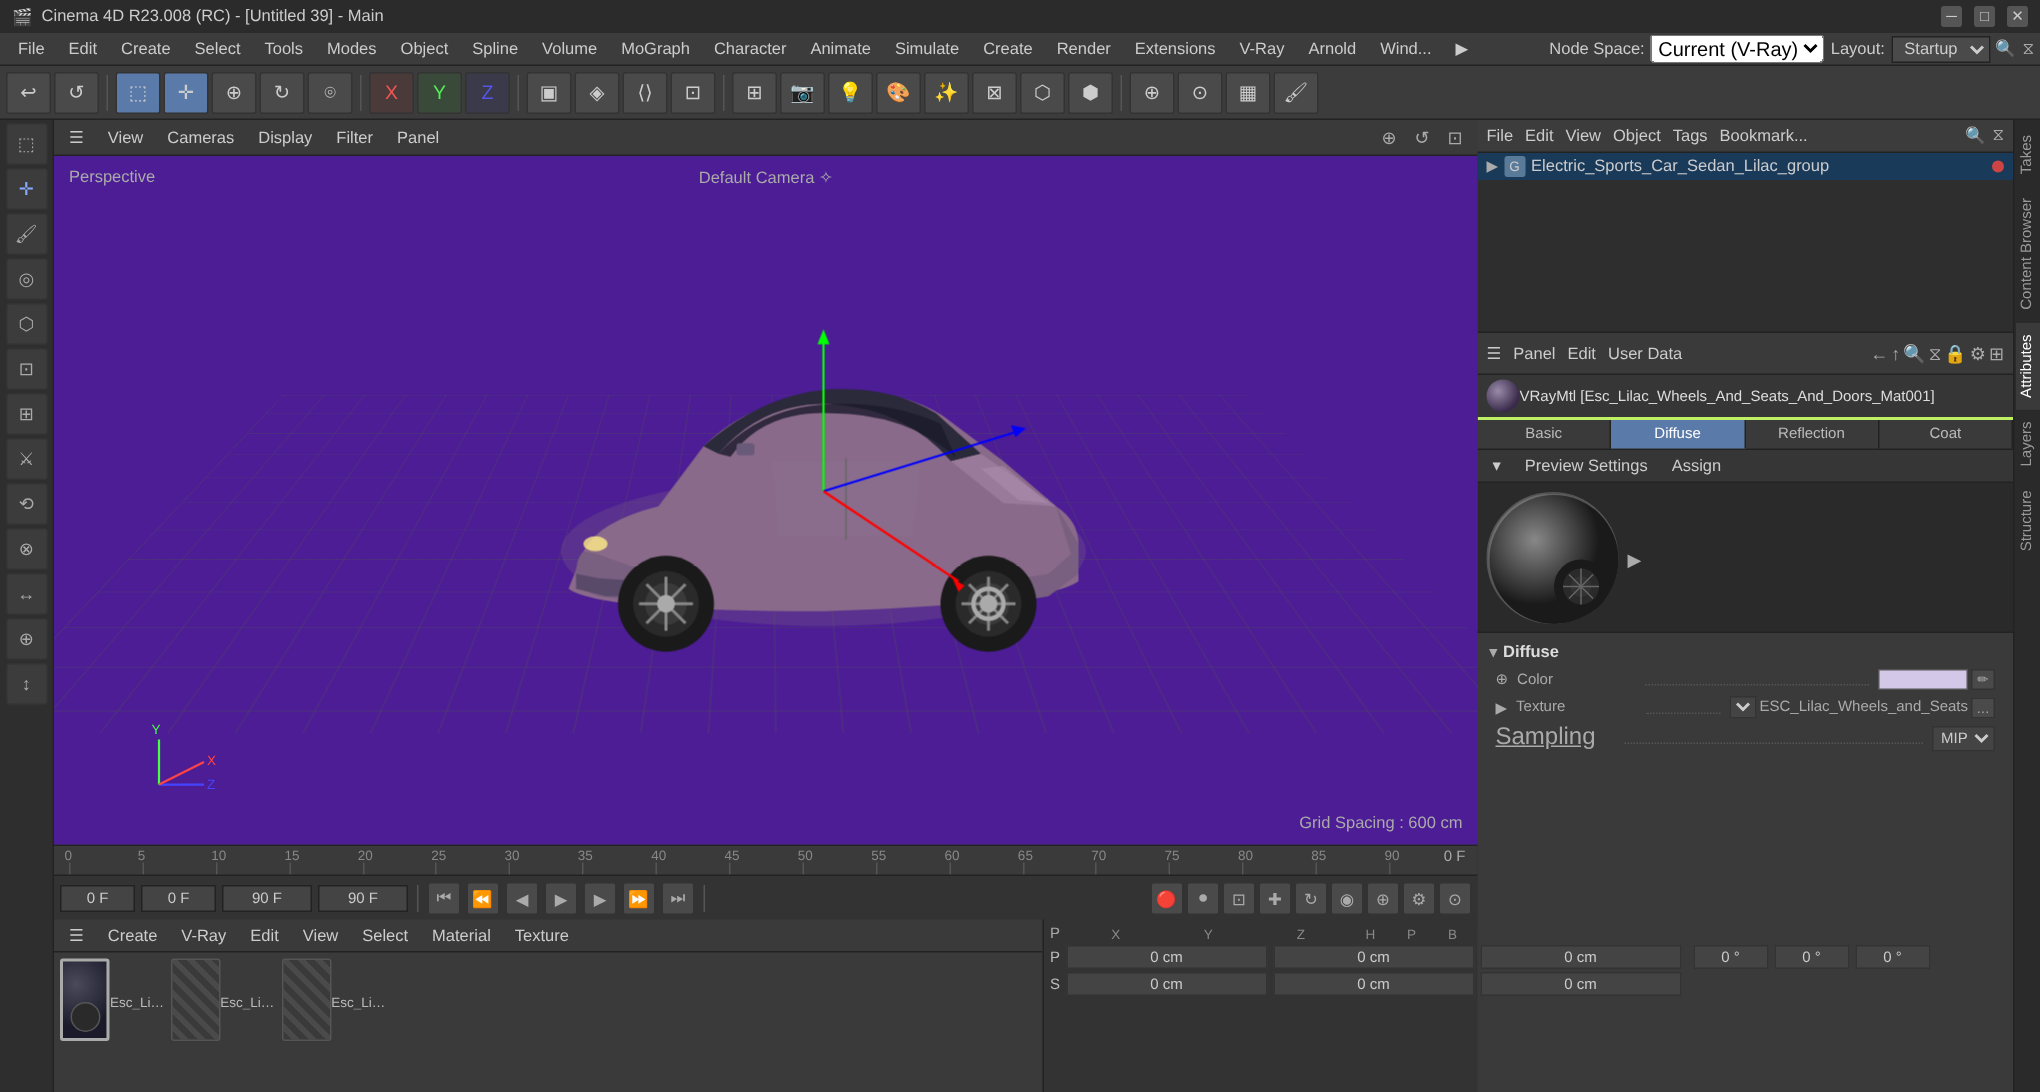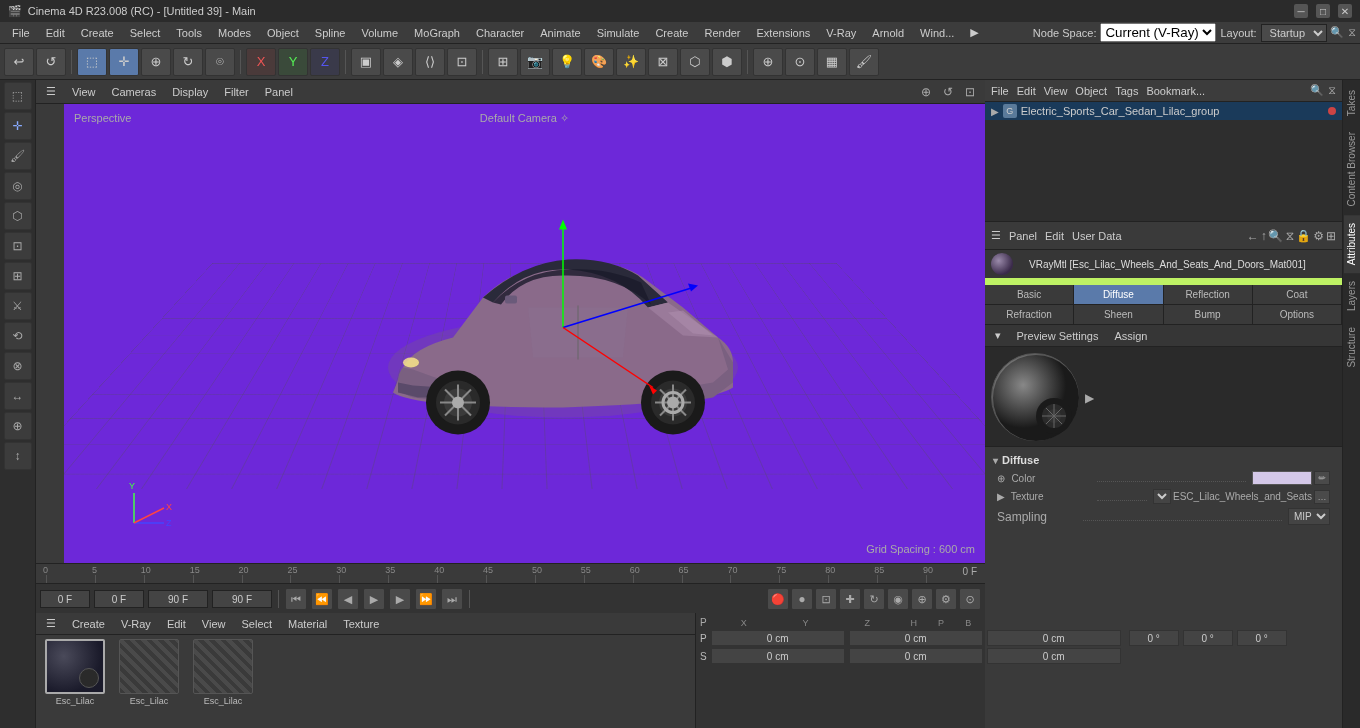--- a/index.html
+++ b/index.html
@@ -47,21 +47,21 @@
     
     #viewport-area { flex: 1; display: flex; flex-direction: column; }
     #viewport-toolbar {
       height: 24px; background: #3a3a3a; display: flex; align-items: center; padding: 0 6px; gap: 8px; border-bottom: 1px solid #222;
     }
     .vp-menu { color: #ccc; font-size: 11px; cursor: pointer; padding: 0 4px; }
     #viewport-icons { margin-left: auto; display: flex; gap: 4px; }
     .vp-icon-btn { width: 18px; height: 18px; background: none; border: none; color: #aaa; cursor: pointer; font-size: 12px; display: flex; align-items: center; justify-content: center; }
 
     #viewport-3d {
-      flex: 1; background: #6d28d9; position: relative; overflow: hidden; margin-left: 28px;
+      flex: 1; background: #4c1d95; position: relative; overflow: hidden;
     }
     
     #viewport-3d::before {
       content: '';
       position: absolute; inset: 0;
       background-image: 
         linear-gradient(rgba(80,80,80,0.3) 1px, transparent 1px),
         linear-gradient(90deg, rgba(80,80,80,0.3) 1px, transparent 1px);
       background-size: 40px 40px;
       transform: perspective(600px) rotateX(50deg) translateY(-50px);
@@ -91,21 +91,21 @@
       height: 30px; display: flex; align-items: center; padding: 0 4px; gap: 4px; background: #333;
     }
     .tl-field { width: 60px; height: 18px; background: #444; border: 1px solid #222; color: #ccc; font-size: 10px; text-align: center; }
     .tl-btn { width: 22px; height: 22px; background: #4a4a4a; border: 1px solid #333; border-radius: 2px; display: flex; align-items: center; justify-content: center; cursor: pointer; color: #aaa; font-size: 11px; }
     .tl-separator { width: 1px; height: 18px; background: #555; margin: 0 2px; }
     #material-toolbar {
       height: 22px; background: #3a3a3a; border-bottom: 1px solid #222; display: flex; align-items: center; padding: 0 6px; gap: 8px;
     }
     .mat-menu { color: #ccc; font-size: 11px; cursor: pointer; padding: 0 4px; }
     #material-list { display: flex; gap: 4px; padding: 4px; flex: 1; }
-    .material-item { width: 70px; display: flex; flex-direction: column; align-items: center; cursor: pointer; }
+    .material-item { width: 70px; display: flex; flex-direction: row; align-items: center; cursor: pointer; }
     .mat-preview { width: 60px; height: 55px; border-radius: 2px; border: 1px solid #555; overflow: hidden; position: relative; }
     .mat-name { font-size: 9px; color: #bbb; text-align: center; margin-top: 2px; overflow: hidden; text-overflow: ellipsis; white-space: nowrap; width: 70px; }
     .tf-input { flex: 1; height: 16px; background: #444; border: 1px solid #333; color: #ccc; font-size: 10px; text-align: center; }
     #world-select { background: #444; border: 1px solid #333; color: #ccc; font-size: 10px; padding: 1px 2px; }
     #scale-select { background: #444; border: 1px solid #333; color: #ccc; font-size: 10px; padding: 1px 2px; }
     #apply-btn { background: #4a6a8a; border: 1px solid #2a4a6a; color: #fff; font-size: 11px; padding: 2px 12px; cursor: pointer; border-radius: 2px; }
 
     
     #object-tree { height: 120px; background: #2e2e2e; border-bottom: 1px solid #222; overflow: hidden; }
     #object-tree-header { height: 22px; background: #3c3c3c; display: flex; align-items: center; padding: 0 6px; gap: 8px; border-bottom: 1px solid #222; }
@@ -140,21 +140,21 @@
     .section-arrow { font-size: 10px; color: #aaa; }
     .prop-row { display: flex; align-items: center; padding: 2px 8px; gap: 6px; }
     .prop-label { width: 80px; font-size: 10px; color: #aaa; }
     .prop-dots { flex: 1; border-bottom: 1px dotted #555; height: 8px; }
     .prop-color { width: 60px; height: 14px; background: #d4c8e8; border: 1px solid #555; cursor: pointer; }
     .prop-icon-btn { width: 16px; height: 14px; background: #4a4a4a; border: 1px solid #333; display: flex; align-items: center; justify-content: center; font-size: 9px; color: #aaa; cursor: pointer; }
     .prop-texture-label { font-size: 10px; color: #aaa; overflow: hidden; text-overflow: ellipsis; white-space: nowrap; max-width: 150px; }
     .prop-select { background: #444; border: 1px solid #333; color: #ccc; font-size: 10px; }
 
     .sampling-row { display: flex; align-items: center; padding: 2px 8px; gap: 6px; }
-    .sampling-label { width: 80px; font-size: 12px; color: #aaa; }
+    .sampling-label { width: 80px; font-size: 16px; color: #aaa; text-decoration: underline; }
     .sampling-select { background: #444; border: 1px solid #333; color: #ccc; font-size: 10px; padding: 1px; }
 
     
     #right-sidebar-tabs { width: 18px; background: #2a2a2a; border-left: 1px solid #222; display: flex; flex-direction: column; align-items: center; padding: 2px 0; }
     .rs-tab { width: 16px; writing-mode: vertical-rl; text-orientation: mixed; transform: rotate(180deg); font-size: 10px; color: #999; padding: 8px 2px; cursor: pointer; }
     .rs-tab.active { color: #fff; background: #3a3a3a; }
 
     
     #center-right { display: flex; flex: 1; }
     #center-col { display: flex; flex-direction: column; flex: 1; }
@@ -566,38 +566,32 @@
               <span style="color:#aaa;font-size:12px;cursor:pointer;">←</span>
               <span style="color:#aaa;font-size:12px;cursor:pointer;">↑</span>
               <span style="color:#aaa;font-size:12px;cursor:pointer;">🔍</span>
               <span style="color:#aaa;font-size:12px;cursor:pointer;">⧖</span>
               <span style="color:#aaa;font-size:12px;cursor:pointer;">🔒</span>
               <span style="color:#aaa;font-size:12px;cursor:pointer;">⚙</span>
               <span style="color:#aaa;font-size:12px;cursor:pointer;">⊞</span>
             </div>
           </div>
 
-          <div style="display:flex;align-items:center;padding:3px 6px;background:#363636;border-bottom:7px solid #bef264;gap:16px;">
+          <div style="display:flex;align-items:center;padding:3px 6px;background:#363636;border-bottom:2px solid #bef264;gap:0;">
             <div style="width:22px;height:22px;border-radius:50%;background:radial-gradient(circle at 35% 35%, #9a8aaa, #3a2a4a 70%);flex-shrink:0;"></div>
             <span style="font-size:10px;color:#ddd;overflow:hidden;text-overflow:ellipsis;white-space:nowrap;">VRayMtl [Esc_Lilac_Wheels_And_Seats_And_Doors_Mat001]</span>
           </div>
 
           <div id="attr-tabs">
             <div class="attr-tab">Basic</div>
             <div class="attr-tab active">Diffuse</div>
             <div class="attr-tab">Reflection</div>
             <div class="attr-tab">Coat</div>
           </div>
 
-          <div id="attr-tabs2">
-            <div class="attr-tab">Refraction</div>
-            <div class="attr-tab">Sheen</div>
-            <div class="attr-tab">Bump</div>
-            <div class="attr-tab">Options</div>
-          </div>
 
           <div id="preview-settings-row">
             <span class="ps-btn">▾</span>
             <span class="ps-btn">Preview Settings</span>
             <span class="ps-btn">Assign</span>
           </div>
 
           <div id="preview-area">
             <div id="preview-sphere">
 

